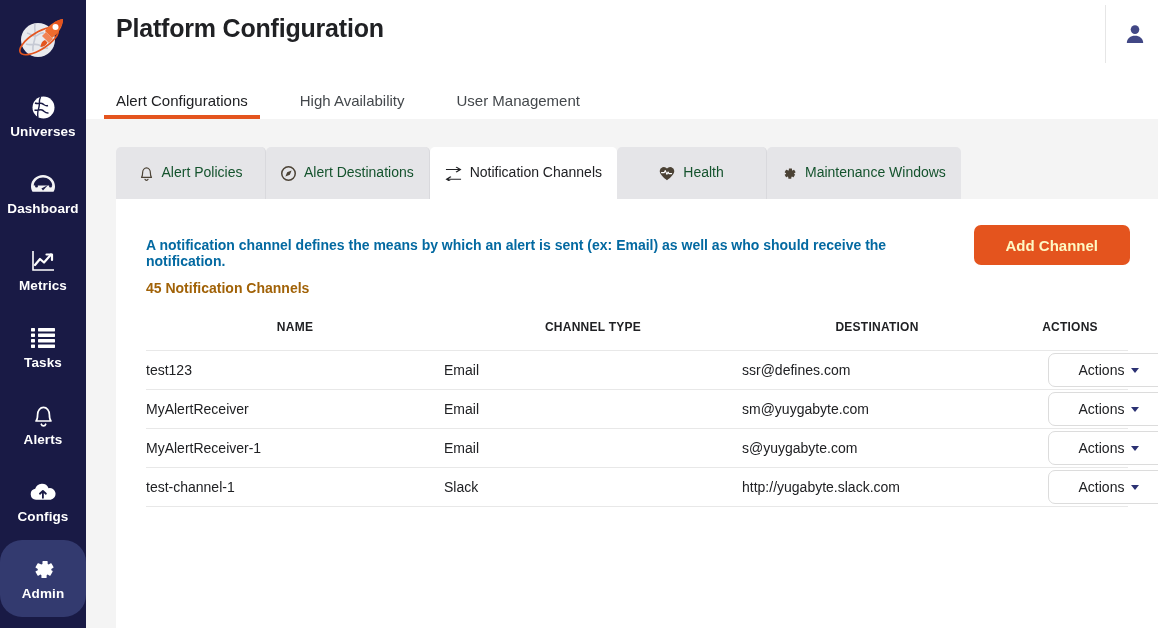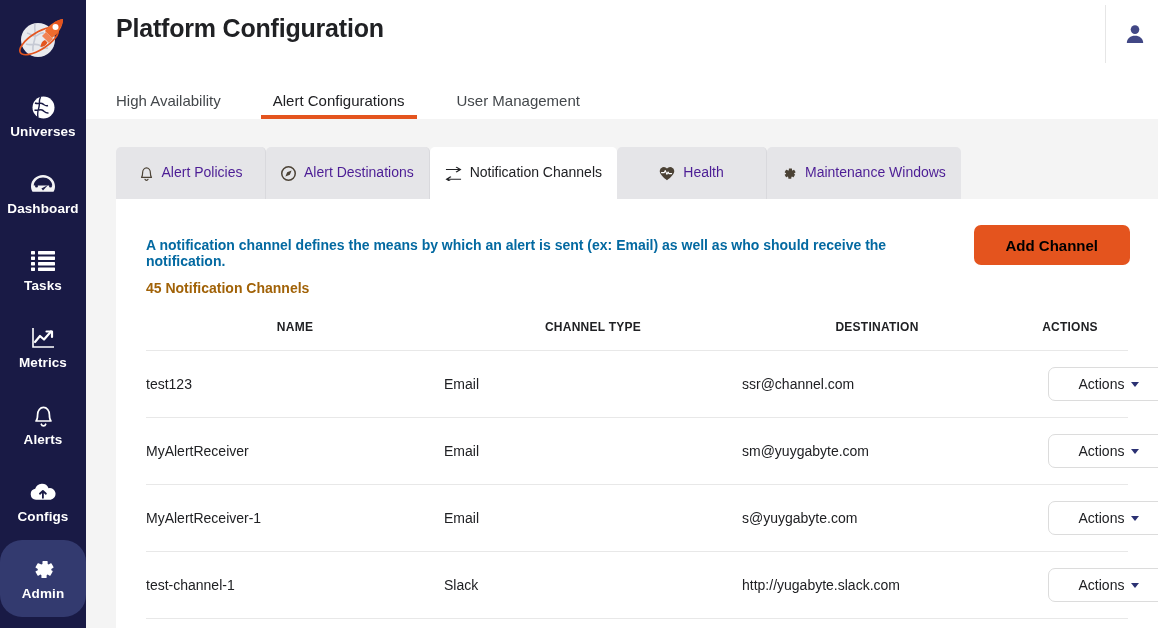--- a/index.html
+++ b/index.html
@@ -127,21 +127,21 @@
     background: #e5e5e8;
     border-radius: 5px 5px 0 0;
     min-width: 150px;
     height: 52px;
     display: flex;
     align-items: center;
     justify-content: center;
     gap: 8px;
     padding: 0 15px;
     font-size: 14px;
-    color: #4c1d95;
+    color: #14532d;
     cursor: pointer;
     border-right: 1px solid #d9d9dd;
     text-align: center;
   }
   .subtab:last-child { border-right: none; }
   .subtab.active {
     background: #ffffff;
     color: #202124;
     border-right: none;
   }
@@ -166,21 +166,21 @@
   }
   .desc-text {
     font-size: 14px;
     color: #0369a1;
     padding-top: 12px;
     max-width: 780px;
     font-weight: bold;
   }
   .add-btn {
     background: #e4541e;
-    color: #000000;
+    color: #fef9c3;
     border: none;
     border-radius: 7px;
     font-size: 15px;
     font-weight: 700;
     font-family: "Liberation Sans", sans-serif;
     padding: 0 32px;
     height: 40px;
     cursor: pointer;
     white-space: nowrap;
     margin-right: -2px;
@@ -203,21 +203,21 @@
     font-size: 12px;
     font-weight: 700;
     color: #202124;
     letter-spacing: 0.25px;
     padding: 0 0 16px 0;
     border-bottom: 1px solid #e8e8e8;
   }
   table.ch-table td {
     font-size: 14px;
     color: #202124;
-    padding: 16px 0;
+    padding: 2px 0;
     border-bottom: 1px solid #e8e8e8;
     vertical-align: middle;
   }
   .col-name { width: 298px; }
   .col-type { width: 298px; }
   .col-dest { width: 270px; }
   .col-actions { width: auto; }
   th.col-actions { padding-left: 36px; }
   td.col-actions { padding-left: 0; }
 
@@ -281,47 +281,47 @@
         <circle cx="16.5" cy="9.6" r="1.5" fill="#191A45"></circle>
         <circle cx="20.5" cy="13" r="1.5" fill="#191A45"></circle>
         <path d="M13 17.5l5-5.5-6.6 3.6z" fill="#191A45"></path>
       </svg>
     </span>
     <span class="nav-label">Dashboard</span>
   </div>
 
   <div class="nav-item">
     <span class="nav-icon">
+      <svg width="26" height="24" viewBox="0 0 26 24" fill="none" stroke="#fff" stroke-width="2">
+        <path d="M3 2v19h21" stroke-width="1.6"></path>
+        <path d="M5 16l5-6 4 3.5 7-8" stroke-width="2.2" stroke-linecap="round" stroke-linejoin="round"></path>
+        <path d="M16.5 5.5H22V11" stroke-width="2.2" stroke-linecap="round" stroke-linejoin="round"></path>
+      </svg>
+    </span>
+    <span class="nav-label">Metrics</span>
+  </div>
+
+  <div class="nav-item">
+    <span class="nav-icon">
       <svg width="24" height="20" viewBox="0 0 24 20" fill="#fff">
         <rect x="0" y="0" width="4" height="3.4" rx="0.6"></rect>
         <rect x="7" y="0" width="17" height="3.4" rx="0.6"></rect>
         <rect x="0" y="5.5" width="4" height="3.4" rx="0.6"></rect>
         <rect x="7" y="5.5" width="17" height="3.4" rx="0.6"></rect>
         <rect x="0" y="11" width="4" height="3.4" rx="0.6"></rect>
         <rect x="7" y="11" width="17" height="3.4" rx="0.6"></rect>
         <rect x="0" y="16.5" width="4" height="3.4" rx="0.6"></rect>
         <rect x="7" y="16.5" width="17" height="3.4" rx="0.6"></rect>
       </svg>
     </span>
     <span class="nav-label">Tasks</span>
   </div>
 
   <div class="nav-item">
     <span class="nav-icon">
-      <svg width="26" height="24" viewBox="0 0 26 24" fill="none" stroke="#fff" stroke-width="2">
-        <path d="M3 2v19h21" stroke-width="1.6"></path>
-        <path d="M5 16l5-6 4 3.5 7-8" stroke-width="2.2" stroke-linecap="round" stroke-linejoin="round"></path>
-        <path d="M16.5 5.5H22V11" stroke-width="2.2" stroke-linecap="round" stroke-linejoin="round"></path>
-      </svg>
-    </span>
-    <span class="nav-label">Metrics</span>
-  </div>
-
-  <div class="nav-item">
-    <span class="nav-icon">
       <svg width="23" height="25" viewBox="0 0 23 25" fill="none" stroke="#fff" stroke-width="1.7">
         <path d="M4 18c1.6-1.6 1.6-3.2 1.6-6.2C5.6 7.5 8.2 4.4 11.5 4.4s5.9 3.1 5.9 7.4c0 3 0 4.6 1.6 6.2z" stroke-linejoin="round"></path>
         <path d="M9.3 21.2a2.3 2.3 0 004.4 0" stroke-linecap="round"></path>
       </svg>
     </span>
     <span class="nav-label">Alerts</span>
   </div>
 
   <div class="nav-item">
     <span class="nav-icon">
@@ -352,25 +352,25 @@
       <div class="user-divider"></div>
       <span class="user-icon">
         <svg width="22" height="22" viewBox="0 0 22 22" fill="#414785">
           <circle cx="11" cy="6.6" r="4.3"></circle>
           <path d="M2.8 20c0-4.6 3.7-7.3 8.2-7.3s8.2 2.7 8.2 7.3z"></path>
         </svg>
       </span>
     </div>
 
     <div class="main-tabs">
+      <div class="main-tab active">
+        <span>Alert Configurations</span>
+      </div>
       <div class="main-tab">
         <span>High Availability</span>
-      </div>
-      <div class="main-tab active">
-        <span>Alert Configurations</span>
       </div>
       <div class="main-tab">
         <span>User Management</span>
       </div>
     </div>
   </div>
 
   <div class="content-area">
 
     <div class="subtabs">
@@ -441,21 +441,21 @@
             <th class="col-type">CHANNEL TYPE</th>
             <th class="col-dest">DESTINATION</th>
             <th class="col-actions">ACTIONS</th>
           </tr>
         </thead>
         <tbody>
 
           <tr>
             <td class="col-name">test123</td>
             <td class="col-type">Email</td>
-            <td class="col-dest">ssr@channel.com</td>
+            <td class="col-dest">ssr@defines.com</td>
             <td class="col-actions">
               <button class="actions-btn">
                 <span>Actions</span>
                 <span class="caret"></span>
               </button>
             </td>
           </tr>
 
           <tr>
             <td class="col-name">MyAlertReceiver</td>

